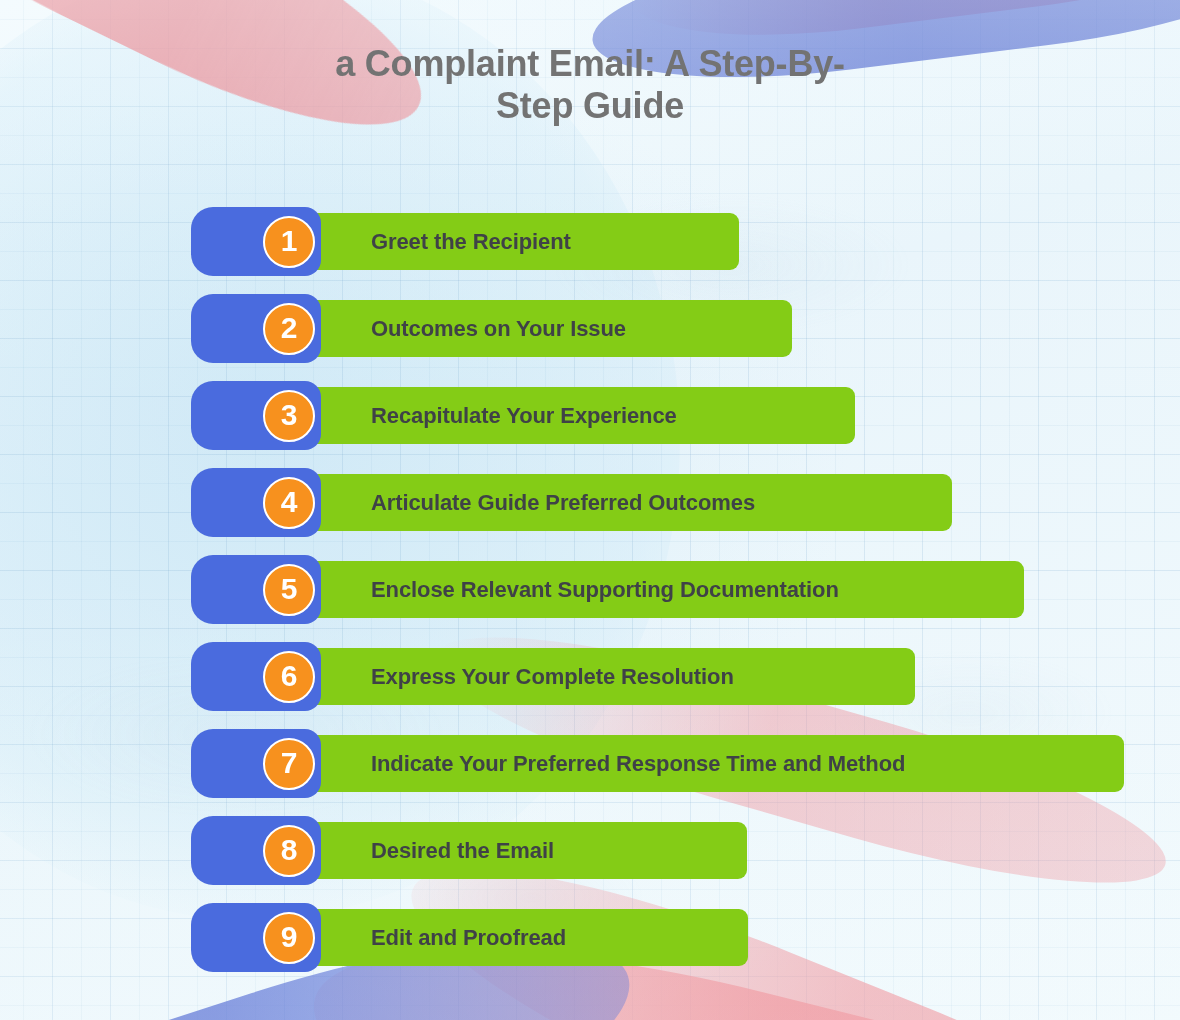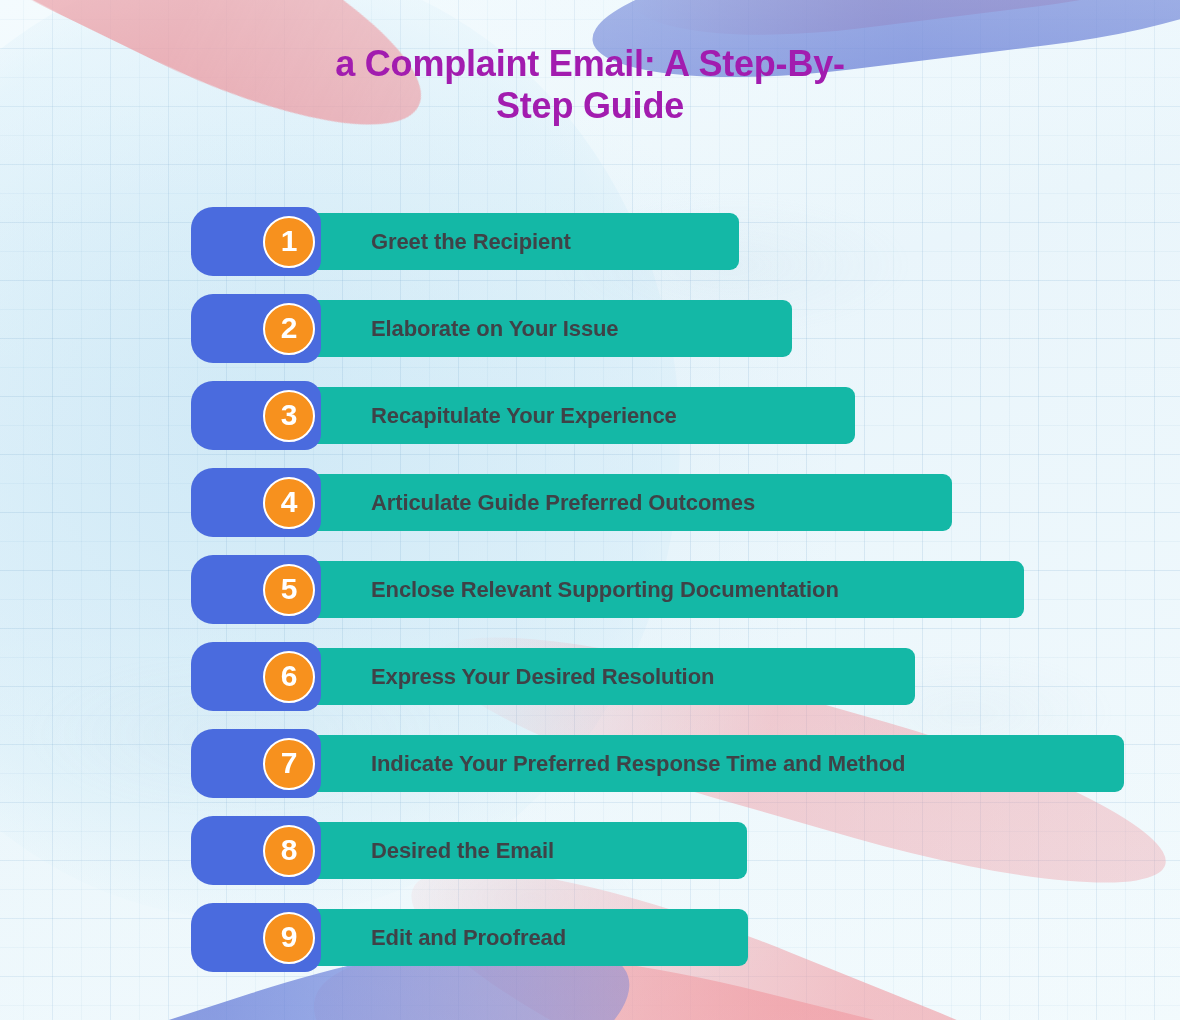--- a/index.html
+++ b/index.html
@@ -135,21 +135,21 @@
   .title-line1 {
     display: block;
     color: #3b7cc9;
     font-size: 39px;
     font-weight: bold;
     line-height: 50px;
     letter-spacing: -0.2px;
   }
   .title-line2 {
     display: block;
-    color: #a21caf;
+    color: #737373;
     font-size: 36px;
     font-weight: bold;
     line-height: 42px;
     letter-spacing: -0.2px;
     padding: 0 330px 0 330px;
     margin-top: 5px;
   }
 
   
   .steps {
@@ -161,21 +161,21 @@
   .step {
     position: relative;
     height: 69px;
     margin-bottom: 18px;
   }
   .step-bar {
     position: absolute;
     left: 62px;
     top: 6px;
     height: 57px;
-    background: #14b8a6;
+    background: #84cc16;
     border-radius: 0 9px 9px 0;
     display: flex;
     align-items: center;
   }
   .step-label {
     color: #3f4247;
     font-size: 22px;
     font-weight: bold;
     letter-spacing: -0.1px;
     white-space: nowrap;
@@ -242,21 +242,21 @@
         <div class="step-bar" style="width: 486px;">
           <div class="step-label">Greet the Recipient</div>
         </div>
         <div class="step-block"></div>
         <div class="step-badge">
           <span class="step-number">1</span>
         </div>
       </div>
       <div class="step">
         <div class="step-bar" style="width: 539px;">
-          <div class="step-label">Elaborate on Your Issue</div>
+          <div class="step-label">Outcomes on Your Issue</div>
         </div>
         <div class="step-block"></div>
         <div class="step-badge">
           <span class="step-number">2</span>
         </div>
       </div>
       <div class="step">
         <div class="step-bar" style="width: 602px; text-align: center;">
           <div class="step-label">Recapitulate Your Experience</div>
         </div>
@@ -278,21 +278,21 @@
         <div class="step-bar" style="width: 771px; text-align: right;">
           <div class="step-label">Enclose Relevant Supporting Documentation</div>
         </div>
         <div class="step-block"></div>
         <div class="step-badge">
           <span class="step-number">5</span>
         </div>
       </div>
       <div class="step">
         <div class="step-bar" style="width: 662px;">
-          <div class="step-label">Express Your Desired Resolution</div>
+          <div class="step-label">Express Your Complete Resolution</div>
         </div>
         <div class="step-block"></div>
         <div class="step-badge">
           <span class="step-number">6</span>
         </div>
       </div>
       <div class="step">
         <div class="step-bar" style="width: 871px;">
           <div class="step-label">Indicate Your Preferred Response Time and Method</div>
         </div>

